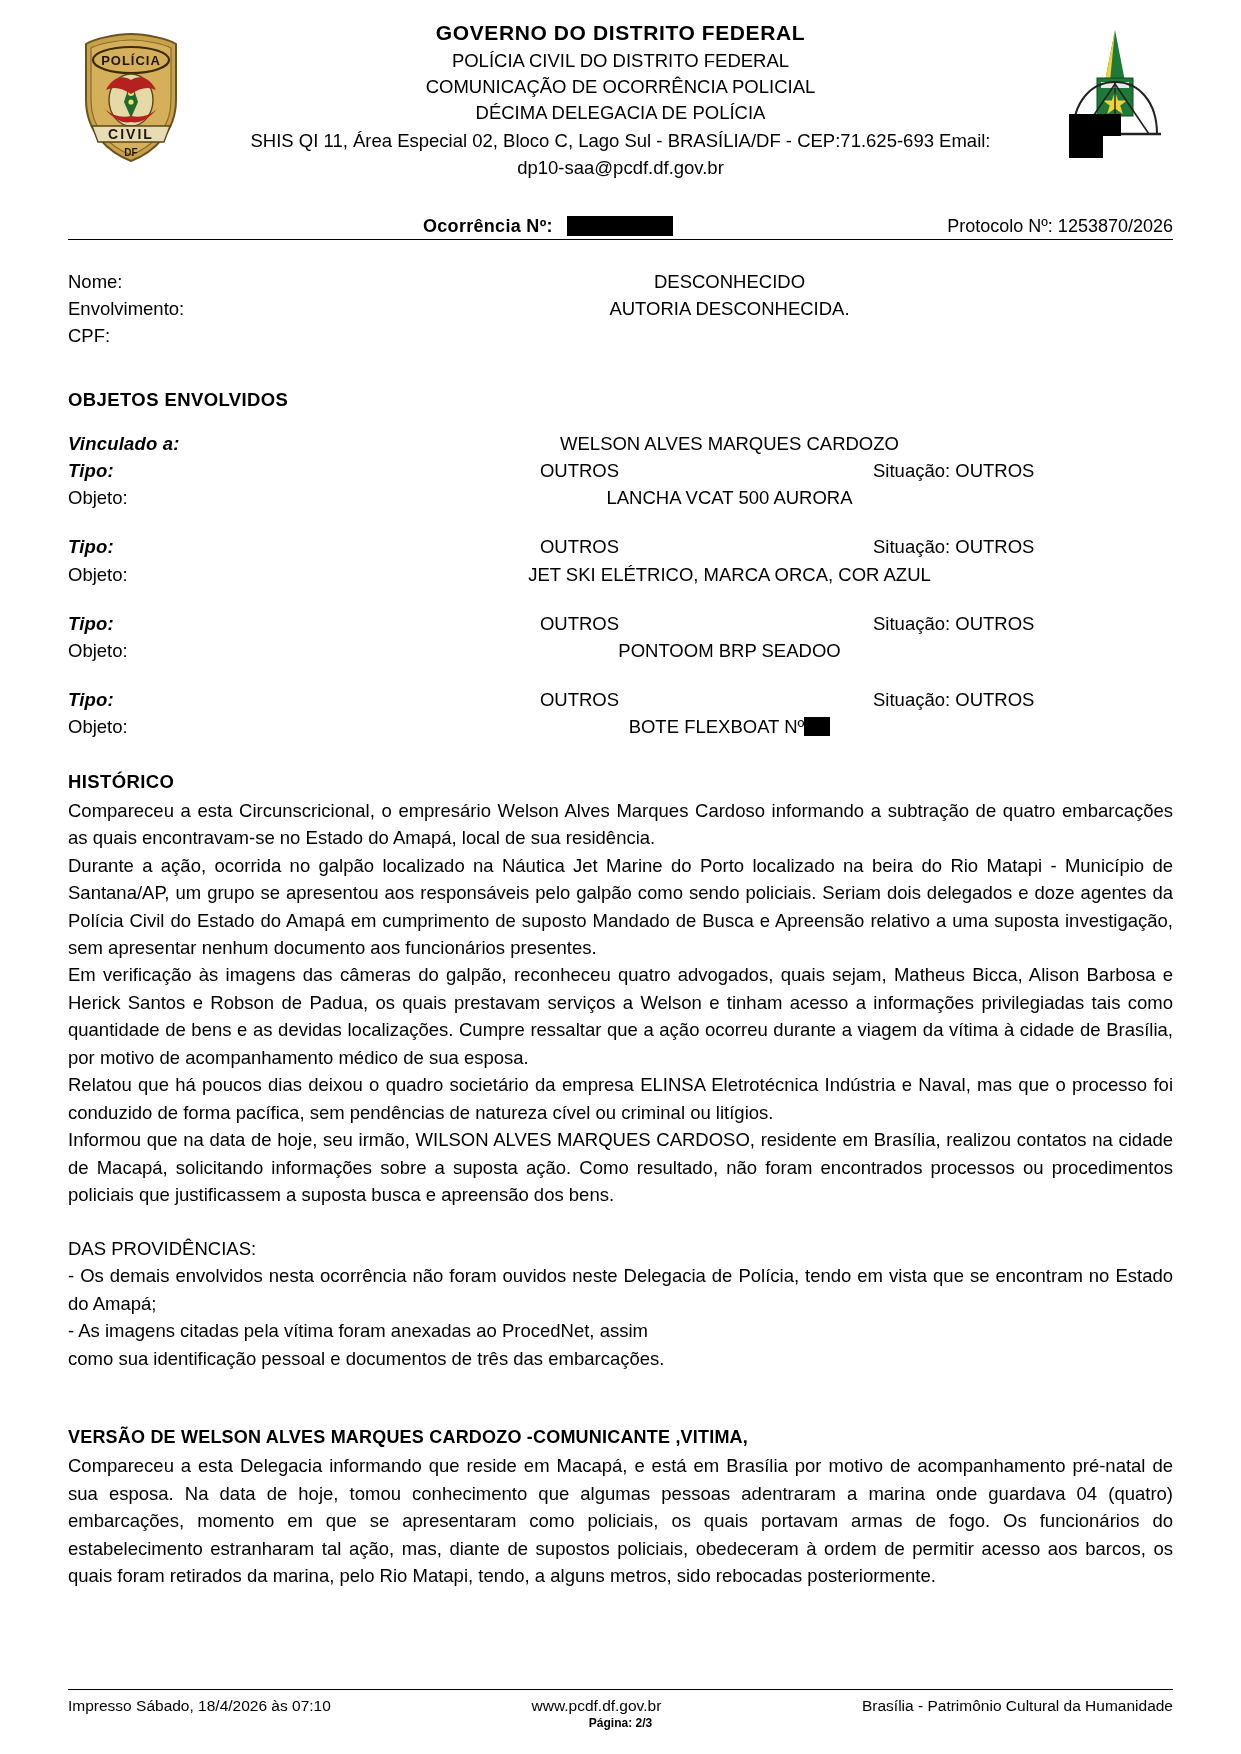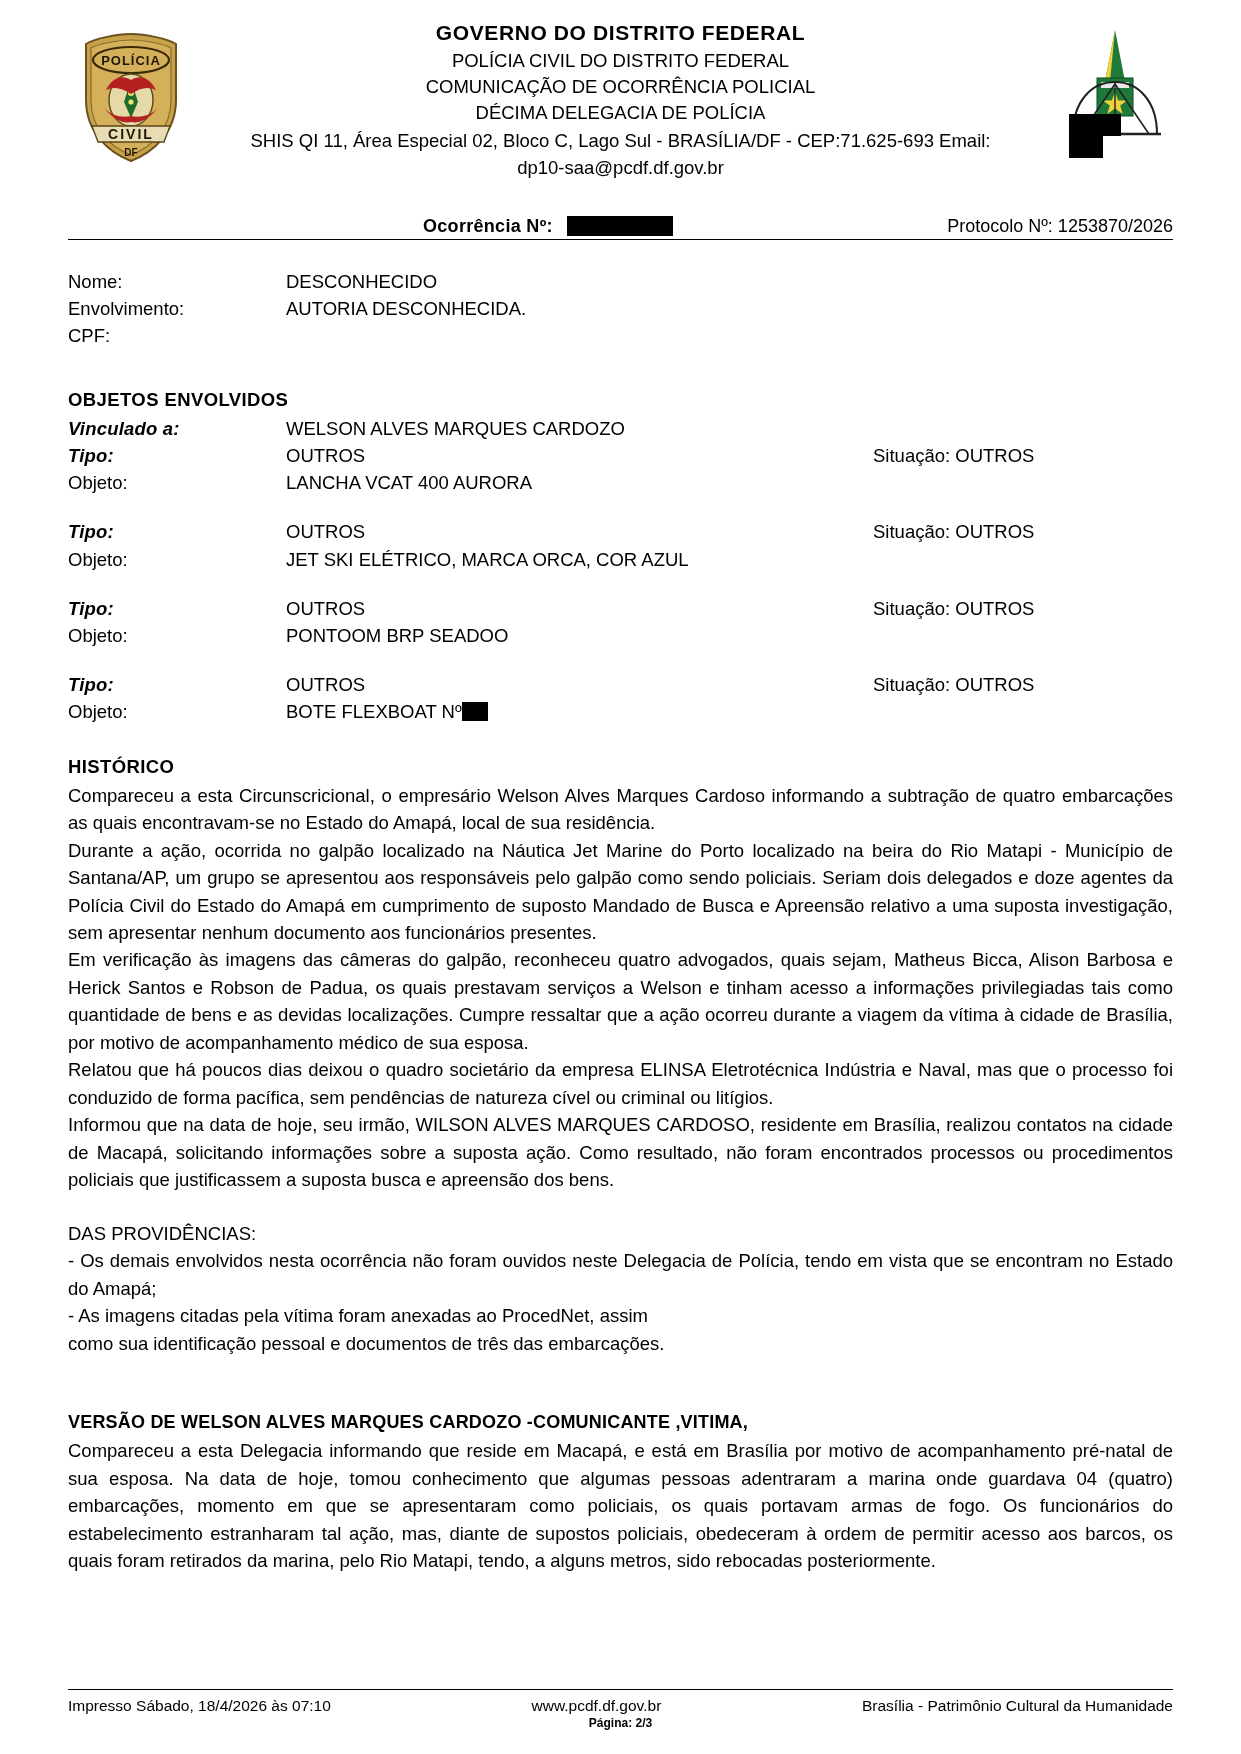--- a/index.html
+++ b/index.html
@@ -109,33 +109,33 @@
   }
 
   .kv-row {
     display: flex;
   }
   .kv-label {
     width: 218px;
     flex: 0 0 218px;
   }
   .kv-label.ital { font-style: italic; font-weight: bold; letter-spacing: 0.2px;}
-  .kv-value { flex: 1; }
+  .kv-value { flex: 1; text-align: center; }
   .kv-value.obj { }
   .kv-sit {
     width: 300px;
     flex: 0 0 300px;
   }
 
   .section-title {
     font-weight: bold;
     font-size: 18.5px;
     letter-spacing: 0.4px;
     margin-top: 36px;
-    margin-bottom: 2px;
+    margin-bottom: 17px;
   }
   .obj-group { margin-top: 22px; }
   .obj-group.first { margin-top: 0; }
 
   .hist-title {
     font-weight: bold;
     font-size: 18.5px;
     letter-spacing: 0.4px;
     margin-top: 28px;
     margin-bottom: 1px;
@@ -266,21 +266,21 @@
     </div>
 
     <div class="obj-group first">
       <div class="kv-row">
         <span class="kv-label ital">Tipo:</span>
         <span class="kv-value">OUTROS</span>
         <span class="kv-sit">Situação: OUTROS</span>
       </div>
       <div class="kv-row">
         <span class="kv-label">Objeto:</span>
-        <span class="kv-value obj">LANCHA VCAT 400 AURORA</span>
+        <span class="kv-value obj">LANCHA VCAT 500 AURORA</span>
       </div>
     </div>
 
     <div class="obj-group">
       <div class="kv-row">
         <span class="kv-label ital">Tipo:</span>
         <span class="kv-value">OUTROS</span>
         <span class="kv-sit">Situação: OUTROS</span>
       </div>
       <div class="kv-row">

